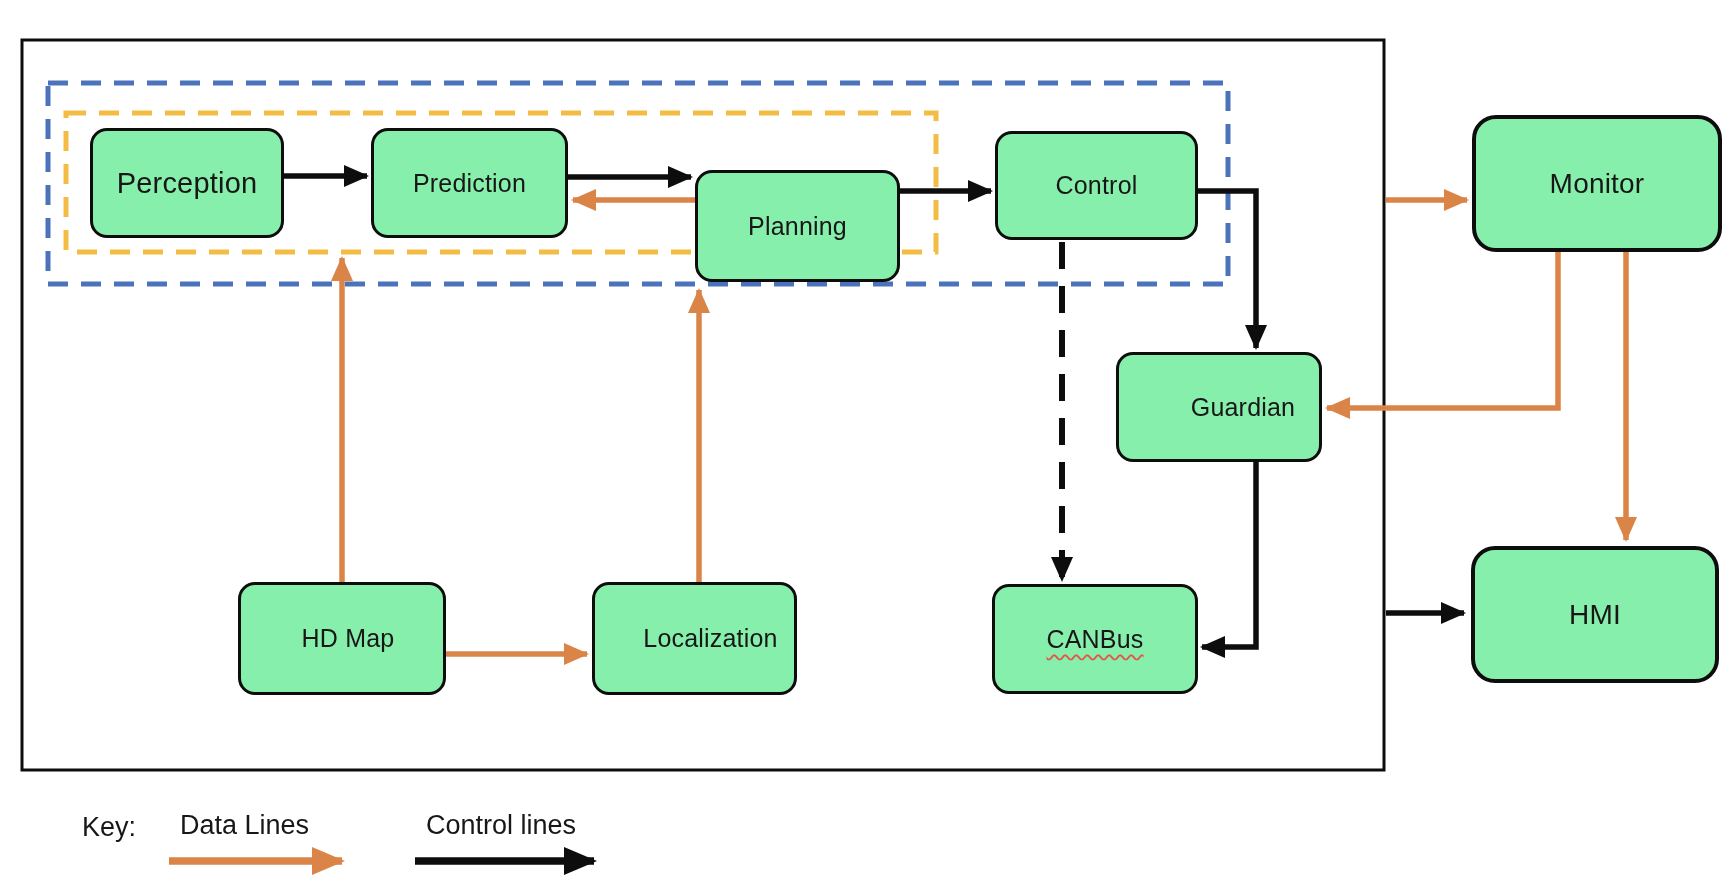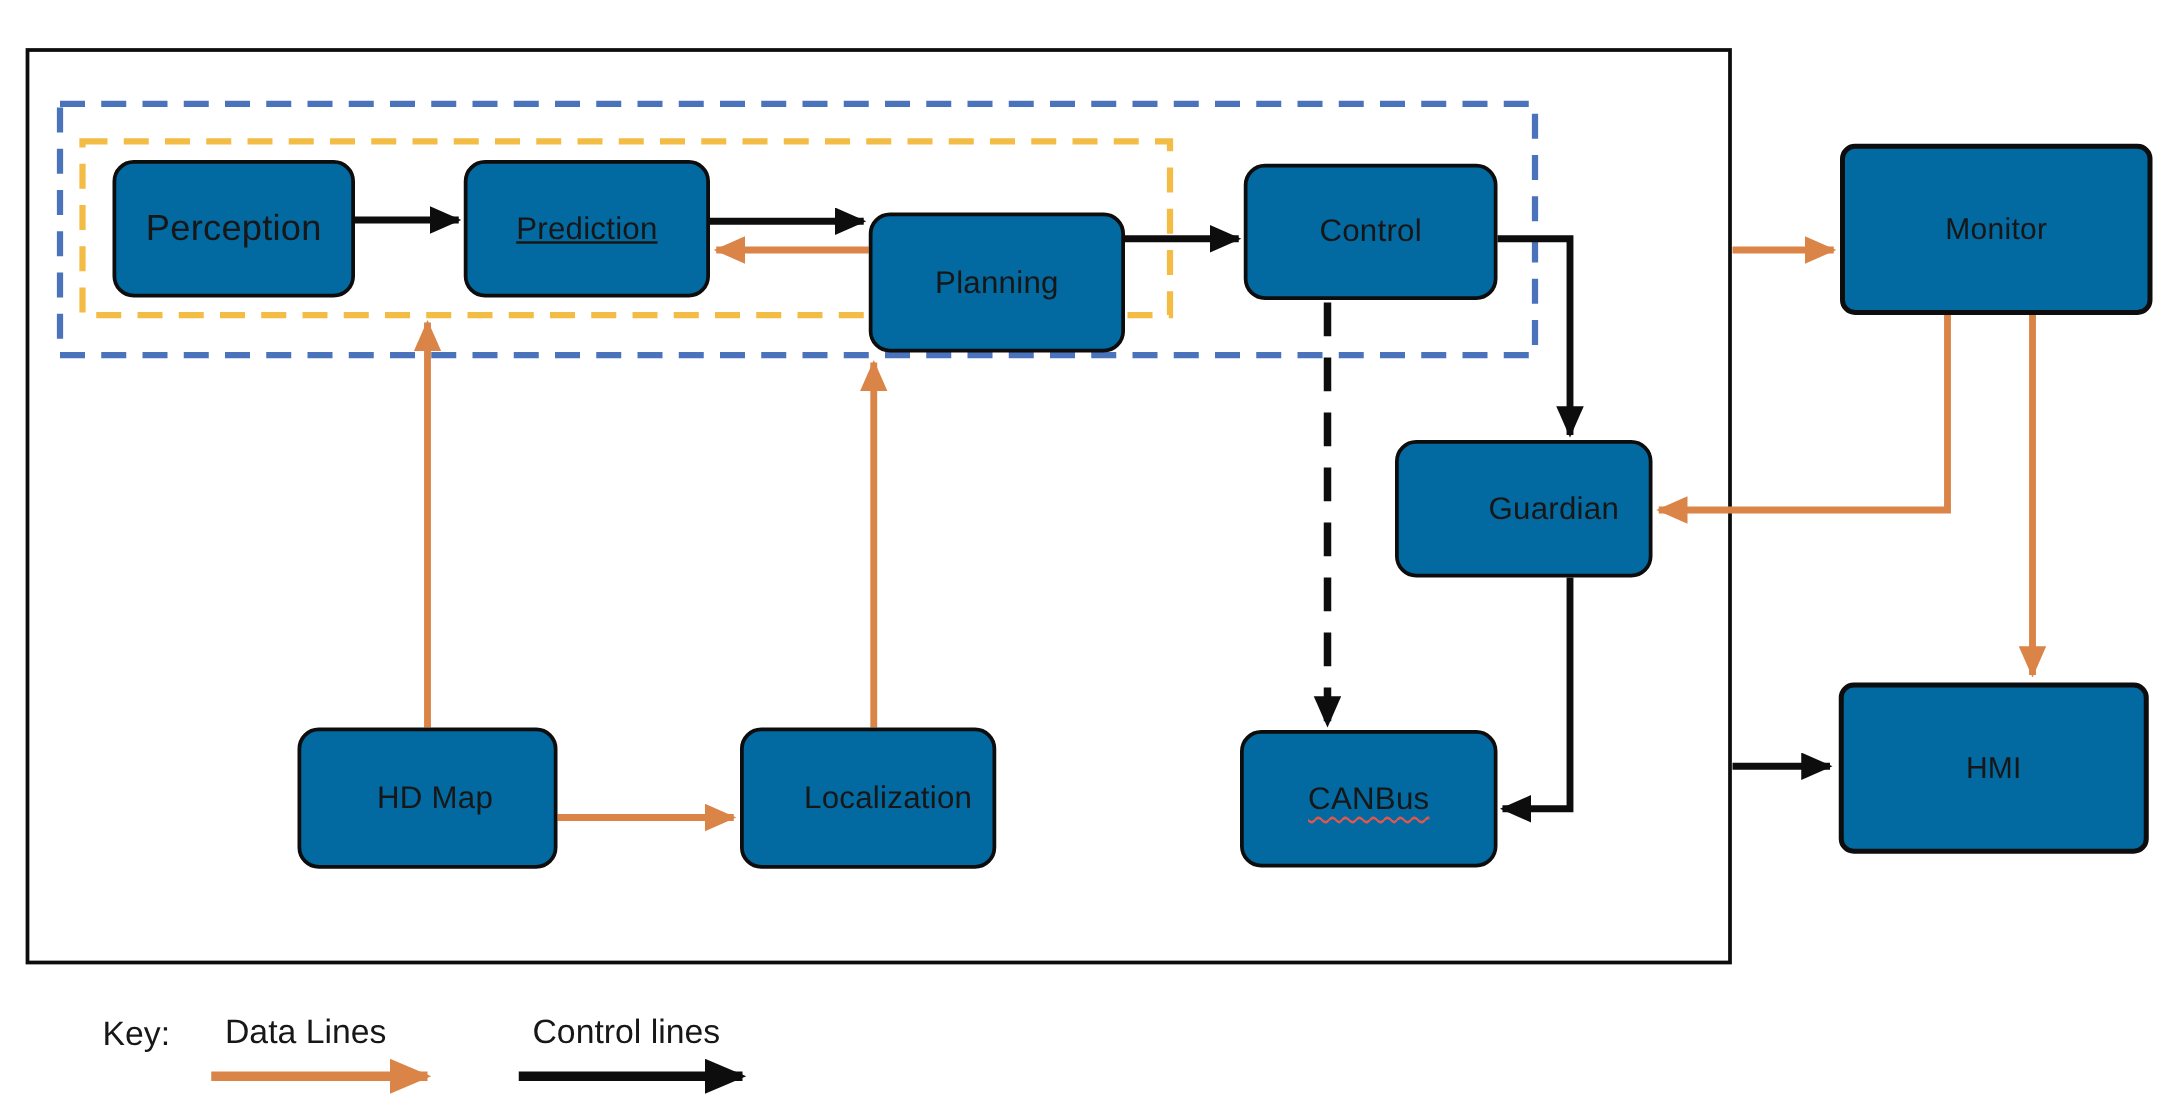--- a/index.html
+++ b/index.html
@@ -18,35 +18,35 @@
   .stage svg {
     position: absolute;
     left: 0;
     top: 0;
     width: 1732px;
     height: 882px;
   }
   .node {
     position: absolute;
     box-sizing: border-box;
-    background: #0369a1;
+    background: #86efac;
     border: 3px solid #0d0d0d;
     border-radius: 17px;
     display: flex;
     align-items: center;
     justify-content: center;
     color: #171717;
     font-size: 25px;
     letter-spacing: 0.2px;
     white-space: nowrap;
   }
   .node-lg {
     border-width: 4px;
-    border-radius: 12px;
-    font-size: 24px;
+    border-radius: 24px;
+    font-size: 28px;
   }
   .squiggle {
     text-decoration-line: underline;
     text-decoration-style: wavy;
     text-decoration-color: #e2574c;
     text-decoration-thickness: 1.5px;
     text-underline-offset: 6px;
   }
   .keytext {
     position: absolute;
@@ -94,21 +94,21 @@
     <path d="M699,582 L699,290" fill="none" stroke="#DB8448" stroke-width="5.5" marker-end="url(#ao)"></path>
     <path d="M1386,200 L1467,200" fill="none" stroke="#DB8448" stroke-width="5.5" marker-end="url(#ao)"></path>
     <path d="M1558,252 L1558,408 L1327,408" fill="none" stroke="#DB8448" stroke-width="5.5" marker-end="url(#ao)"></path>
     <path d="M1626,252 L1626,540" fill="none" stroke="#DB8448" stroke-width="5.5" marker-end="url(#ao)"></path>
 
     <path d="M169,861 L342,861" fill="none" stroke="#DB8448" stroke-width="7.5" marker-end="url(#aok)"></path>
     <path d="M415,861 L594,861" fill="none" stroke="#0d0d0d" stroke-width="7.5" marker-end="url(#abk)"></path>
   </svg>
 
   <div class="node" style="left:90px;  top:128px; width:194px; height:110px; font-size:29px;">Perception</div>
-  <div class="node" style="left:371px; top:128px; width:197px; height:110px;text-decoration:underline;">Prediction</div>
+  <div class="node" style="left:371px; top:128px; width:197px; height:110px;">Prediction</div>
   <div class="node" style="left:695px; top:126px; width:205px; height:112px;margin-top:44px;">Planning</div>
   <div class="node" style="left:995px; top:131px; width:203px; height:109px;">Control</div>
   <div class="node" style="left:1116px;top:352px; width:206px; height:110px;padding-left:48px;">Guardian</div>
   <div class="node" style="left:992px; top:584px; width:206px; height:110px;">
     <span class="squiggle">CANBus</span>
   </div>
   <div class="node" style="left:238px; top:582px; width:208px; height:113px;padding-left:12px;">HD Map</div>
   <div class="node" style="left:592px; top:582px; width:205px; height:113px;padding-left:32px;">Localization</div>
   <div class="node node-lg" style="left:1472px;top:115px; width:250px; height:137px;">Monitor</div>
   <div class="node node-lg" style="left:1471px;top:546px; width:248px; height:137px;">HMI</div>

